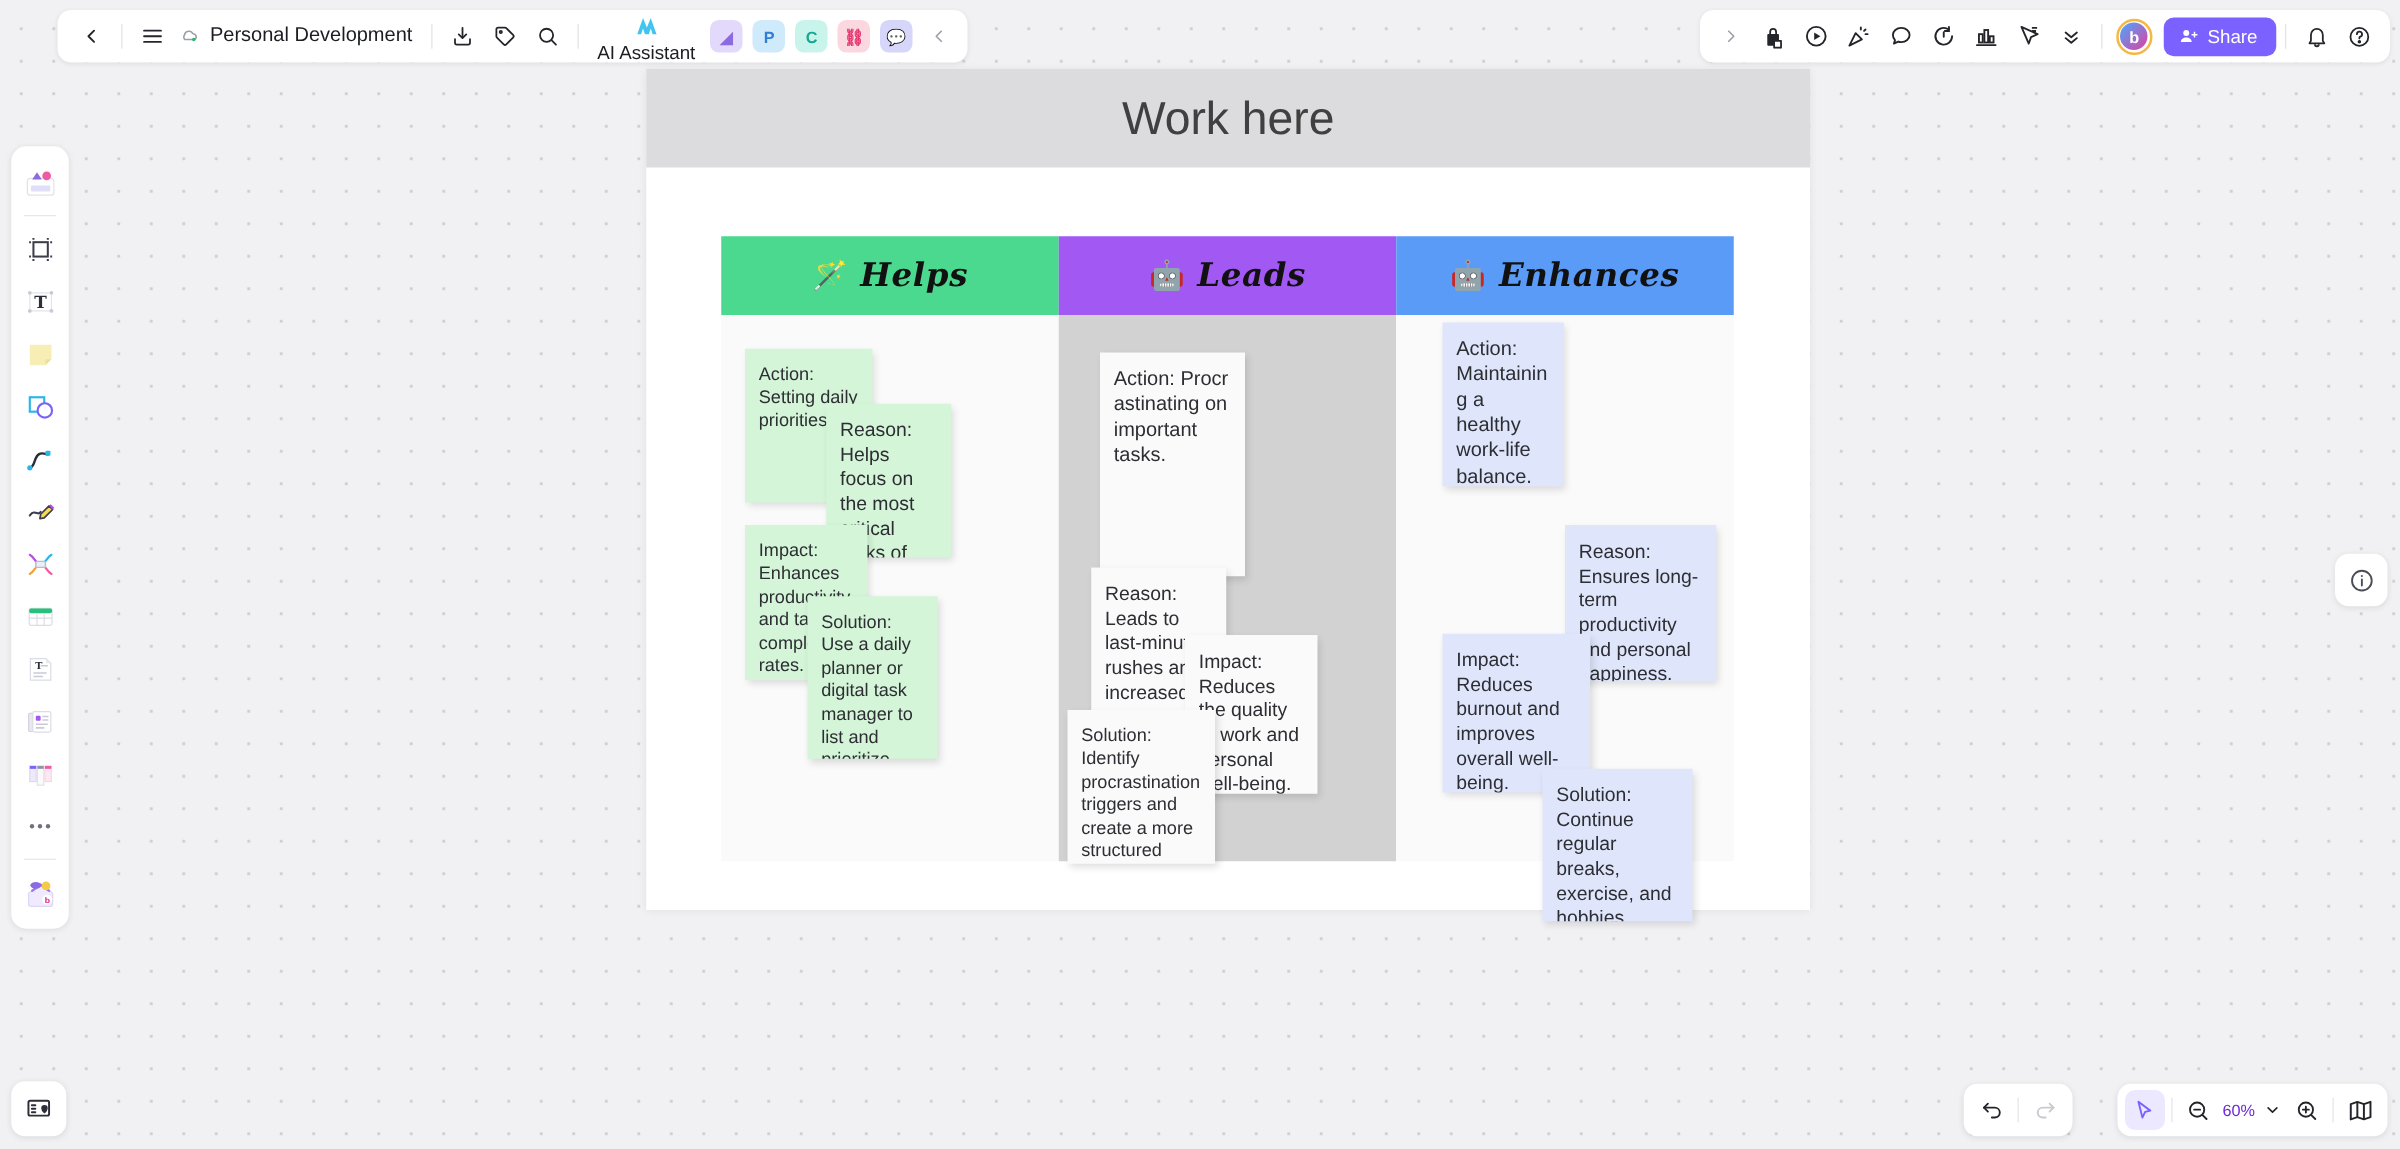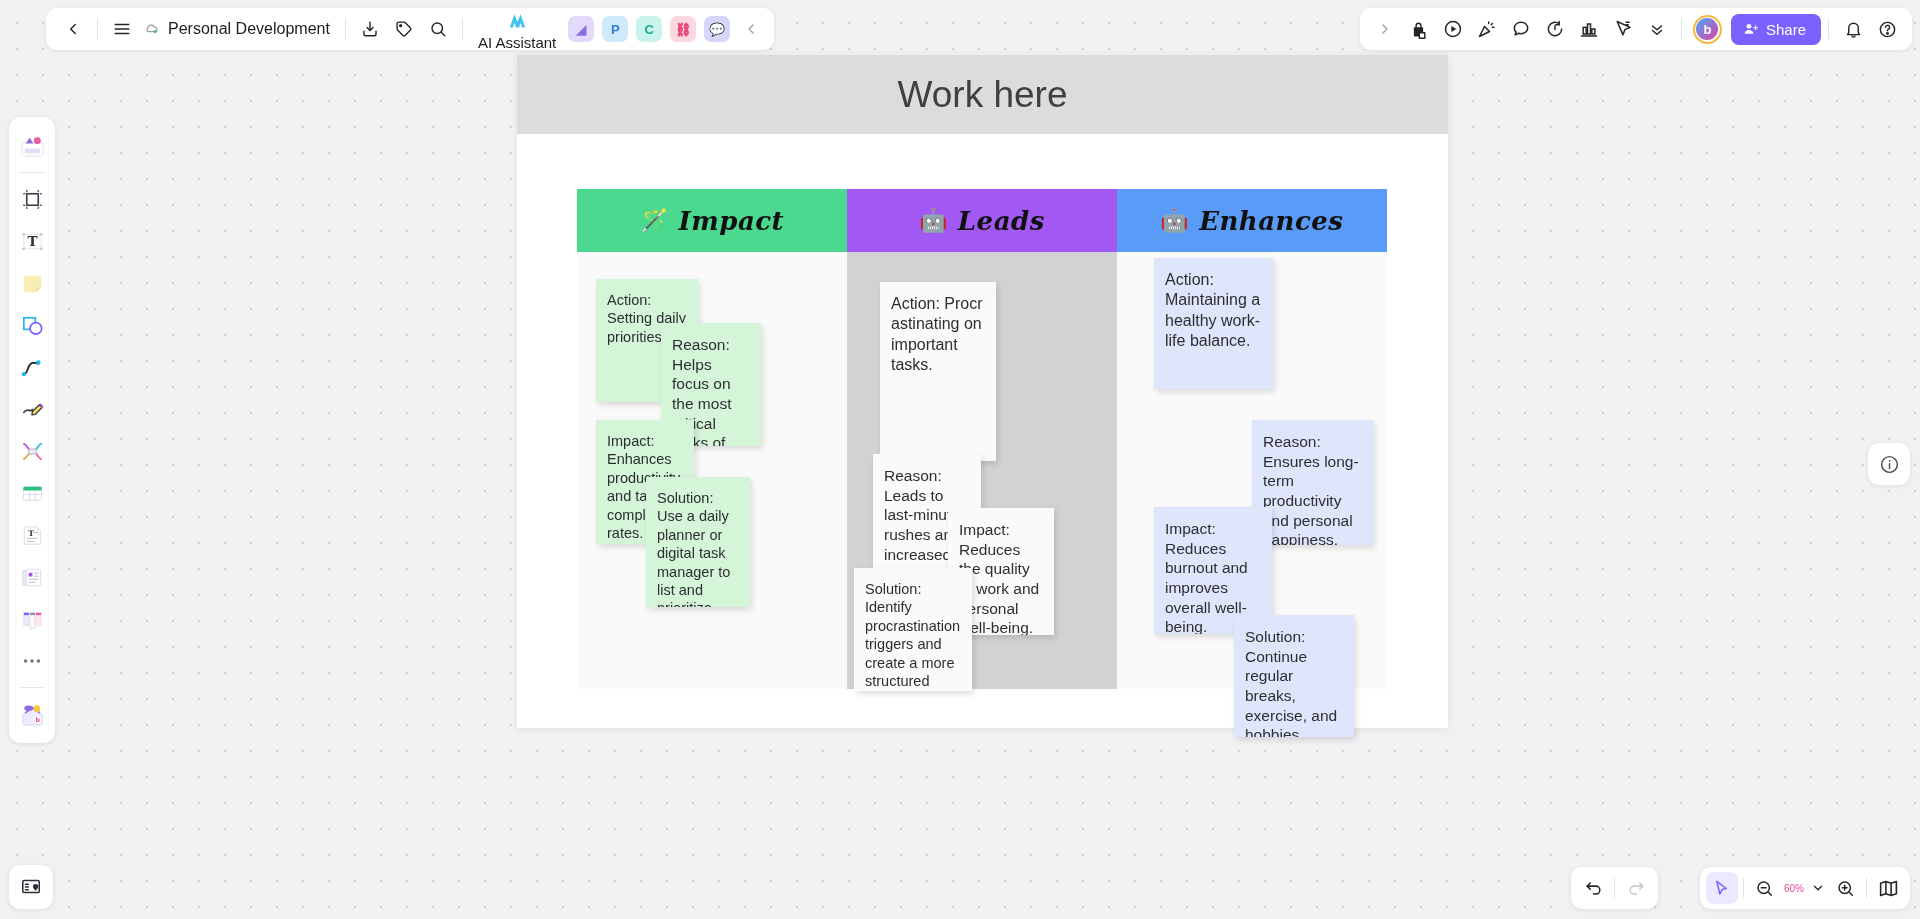--- a/index.html
+++ b/index.html
@@ -116,21 +116,21 @@
   }
   .undo-group { right: 262px; }
   .zoom-group { right: 10px; }
   .zg-btn {
     width: 32px; height: 32px; border-radius: 8px; cursor: pointer;
     display: flex; align-items: center; justify-content: center; color:#24252a;
   }
   .zg-btn.disabled { color: #c9c9cf; cursor: default; }
   .zg-btn.active { background: #ece8ff; color: #7b61ff; }
   .zg-sep { width: 1px; height: 20px; background: #e6e6ea; margin: 0 5px; }
-  .zoom-label { font-size: 10px; color: #ec4899; padding: 0 3px; cursor: pointer; }
+  .zoom-label { font-size: 13px; color: #6d28d9; padding: 0 3px; cursor: pointer; }
 
   
   .board {
     position: absolute; left: 517px; top: 55px;
     width: 931px; height: 673px;
     background: #fff; box-shadow: 0 1px 7px rgba(0,0,0,.07);
     z-index: 5;
   }
   .board-header {
     height: 79px; background: #dcdcde;
@@ -178,21 +178,21 @@
   <div class="canvas"></div>
 
   <div class="board">
     <div class="board-header">
       <div class="board-header-title">Work here</div>
     </div>
     <div class="grid-wrap" id="grid">
         <div class="col">
           <div class="col-head" style="background: rgb(74, 217, 142);">
             <span class="col-head-emoji">🪄</span>
-            <span class="col-head-label">Impact</span>
+            <span class="col-head-label">Helps</span>
           </div>
           <div class="col-body" style="background: rgb(250, 250, 250);">
             <div class="note" style="background: rgb(212, 245, 216); left: 19px; top: 27px; width: 102px; height: 123px; z-index: 10;">Action: Setting daily priorities.</div>
             <div class="note" style="background: rgb(212, 245, 216); left: 84px; top: 71px; width: 100px; height: 123px; z-index: 11; font-size: 15.5px;">Reason: Helps focus on the most critical tasks of the day.</div>
             <div class="note" style="background: rgb(212, 245, 216); left: 19px; top: 168px; width: 98px; height: 124px; z-index: 12;">Impact: Enhances productivity and task completion rates.</div>
             <div class="note" style="background: rgb(212, 245, 216); left: 69px; top: 225px; width: 104px; height: 130px; z-index: 13;">Solution: Use a daily planner or digital task manager to list and prioritize tasks.</div>
           </div>
         </div>
         <div class="col">
           <div class="col-head" style="background: rgb(162, 89, 244);">
@@ -205,21 +205,21 @@
             <div class="note" style="background: rgb(250, 250, 250); left: 101px; top: 256px; width: 106px; height: 127px; z-index: 12; font-size: 15.5px;">Impact: Reduces the quality of work and personal well-being.</div>
             <div class="note" style="background: rgb(250, 250, 250); left: 7px; top: 316px; width: 118px; height: 123px; z-index: 13;">Solution: Identify procrastination triggers and create a more structured schedule.</div>
           </div>
         </div>
         <div class="col">
           <div class="col-head" style="background: rgb(91, 155, 248);">
             <span class="col-head-emoji">🤖</span>
             <span class="col-head-label">Enhances</span>
           </div>
           <div class="col-body" style="background: rgb(250, 250, 250);">
-            <div class="note" style="background: rgb(223, 230, 251); left: 37px; top: 6px; width: 119px; height: 131px; z-index: 10; font-size: 16px;">Action: Maintaining a healthy work-life balance.</div>
+            <div class="note" style="background: rgb(223, 230, 251); left: 37px; top: 6px; width: 97px; height: 131px; z-index: 10; font-size: 16px;">Action: Maintaining a healthy work-life balance.</div>
             <div class="note" style="background: rgb(223, 230, 251); left: 135px; top: 168px; width: 121px; height: 125px; z-index: 11; font-size: 15.5px;">Reason: Ensures long-term productivity and personal happiness.</div>
             <div class="note" style="background: rgb(223, 230, 251); left: 37px; top: 255px; width: 118px; height: 127px; z-index: 12; font-size: 15.5px;">Impact: Reduces burnout and improves overall well-being.</div>
             <div class="note" style="background: rgb(223, 230, 251); left: 117px; top: 363px; width: 120px; height: 122px; z-index: 13; font-size: 15.5px;">Solution: Continue regular breaks, exercise, and hobbies outside of work.</div>
           </div>
         </div>
       </div>
   </div>
 
   <div class="topbar">
     <div class="tb-btn">

